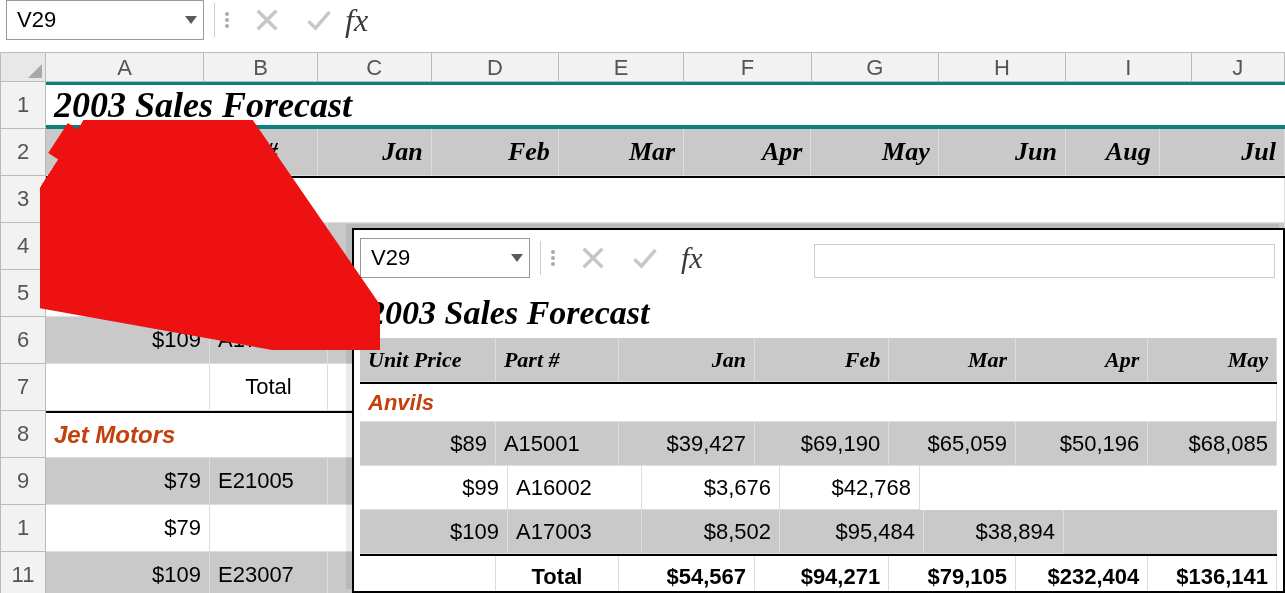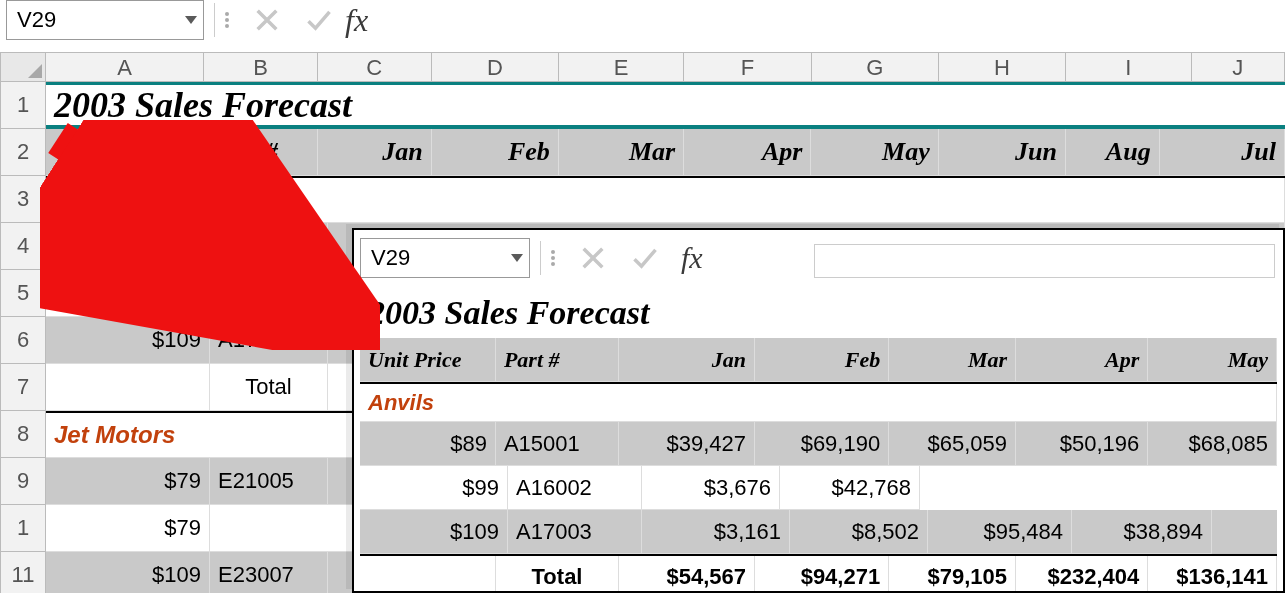--- a/index.html
+++ b/index.html
@@ -310,21 +310,20 @@
       </div>
       <div class="s2row" style="height:44px">
         <div class="s2cell c2w-A right">$99</div>
         <div class="s2cell c2w-B left">A16002</div>
         <div class="s2cell c2w-E right">$3,676</div>
         <div class="s2cell c2w-G right">$42,768</div>
       </div>
       <div class="s2row band" style="height:44px">
         <div class="s2cell c2w-A right">$109</div>
         <div class="s2cell c2w-B left">A17003</div>
-        <div class="s2cell c2w-C right">$3,161</div>
         <div class="s2cell c2w-E right">$8,502</div>
         <div class="s2cell c2w-F right">$95,484</div>
         <div class="s2cell c2w-G right">$38,894</div>
       </div>
 
       <div class="s2row blackline-top" style="height:44px">
         <div class="s2cell c2w-A"></div>
         <div class="s2cell c2w-B center bold">Total</div>
         <div class="s2cell c2w-C right bold">$54,567</div>
         <div class="s2cell c2w-D right bold">$94,271</div>

